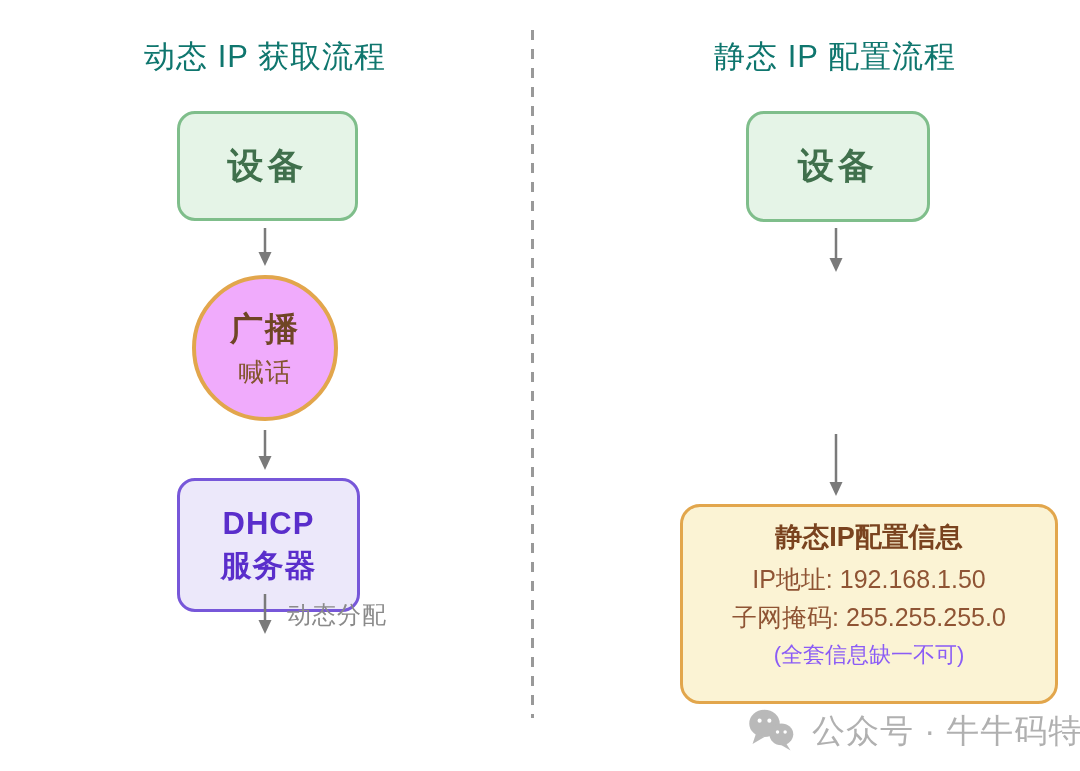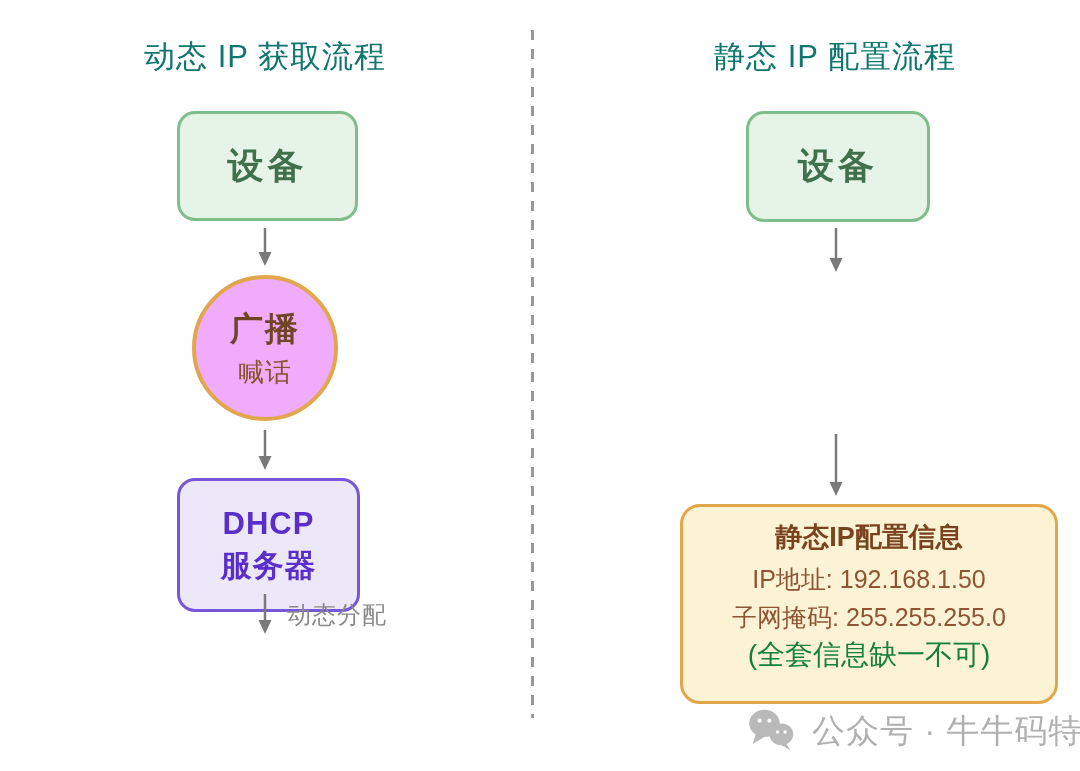--- a/index.html
+++ b/index.html
@@ -34,21 +34,21 @@
     background:#E5F4E7; border:3.5px solid #7FBE8B; border-radius:20px;
     color:#2E7B50; font-size:33px; font-weight:700;
   }
   .info-box {
     position:absolute; box-sizing:border-box; text-align:center;
     background:#FBF3D4; border:3.5px solid #E2A64C; border-radius:20px;
     padding-top:13px;
   }
   .info-title { font-size:27px; font-weight:700; color:#7A431F; line-height:34px; margin-bottom:8px; }
   .info-line  { font-size:25px; color:#8F5434; line-height:34px; margin:4px 0; }
-  .info-note  { font-size:28px; color:#15803d; line-height:30px; margin-top:6px; }
+  .info-note  { font-size:22px; color:#8b5cf6; line-height:30px; margin-top:6px; }
   .arrow { position:absolute; }
   .arrow-label { position:absolute; font-size:24px; color:#8A8A8A; letter-spacing:1px; }
   .divider {
     position:absolute; left:531px; top:30px; width:3px; height:688px;
     background:repeating-linear-gradient(to bottom,#999999 0 10px,transparent 10px 19px);
   }
   .watermark {
     position:absolute; left:746px; top:706px; display:flex; align-items:center;
     gap:16px; opacity:0.78;
   }

